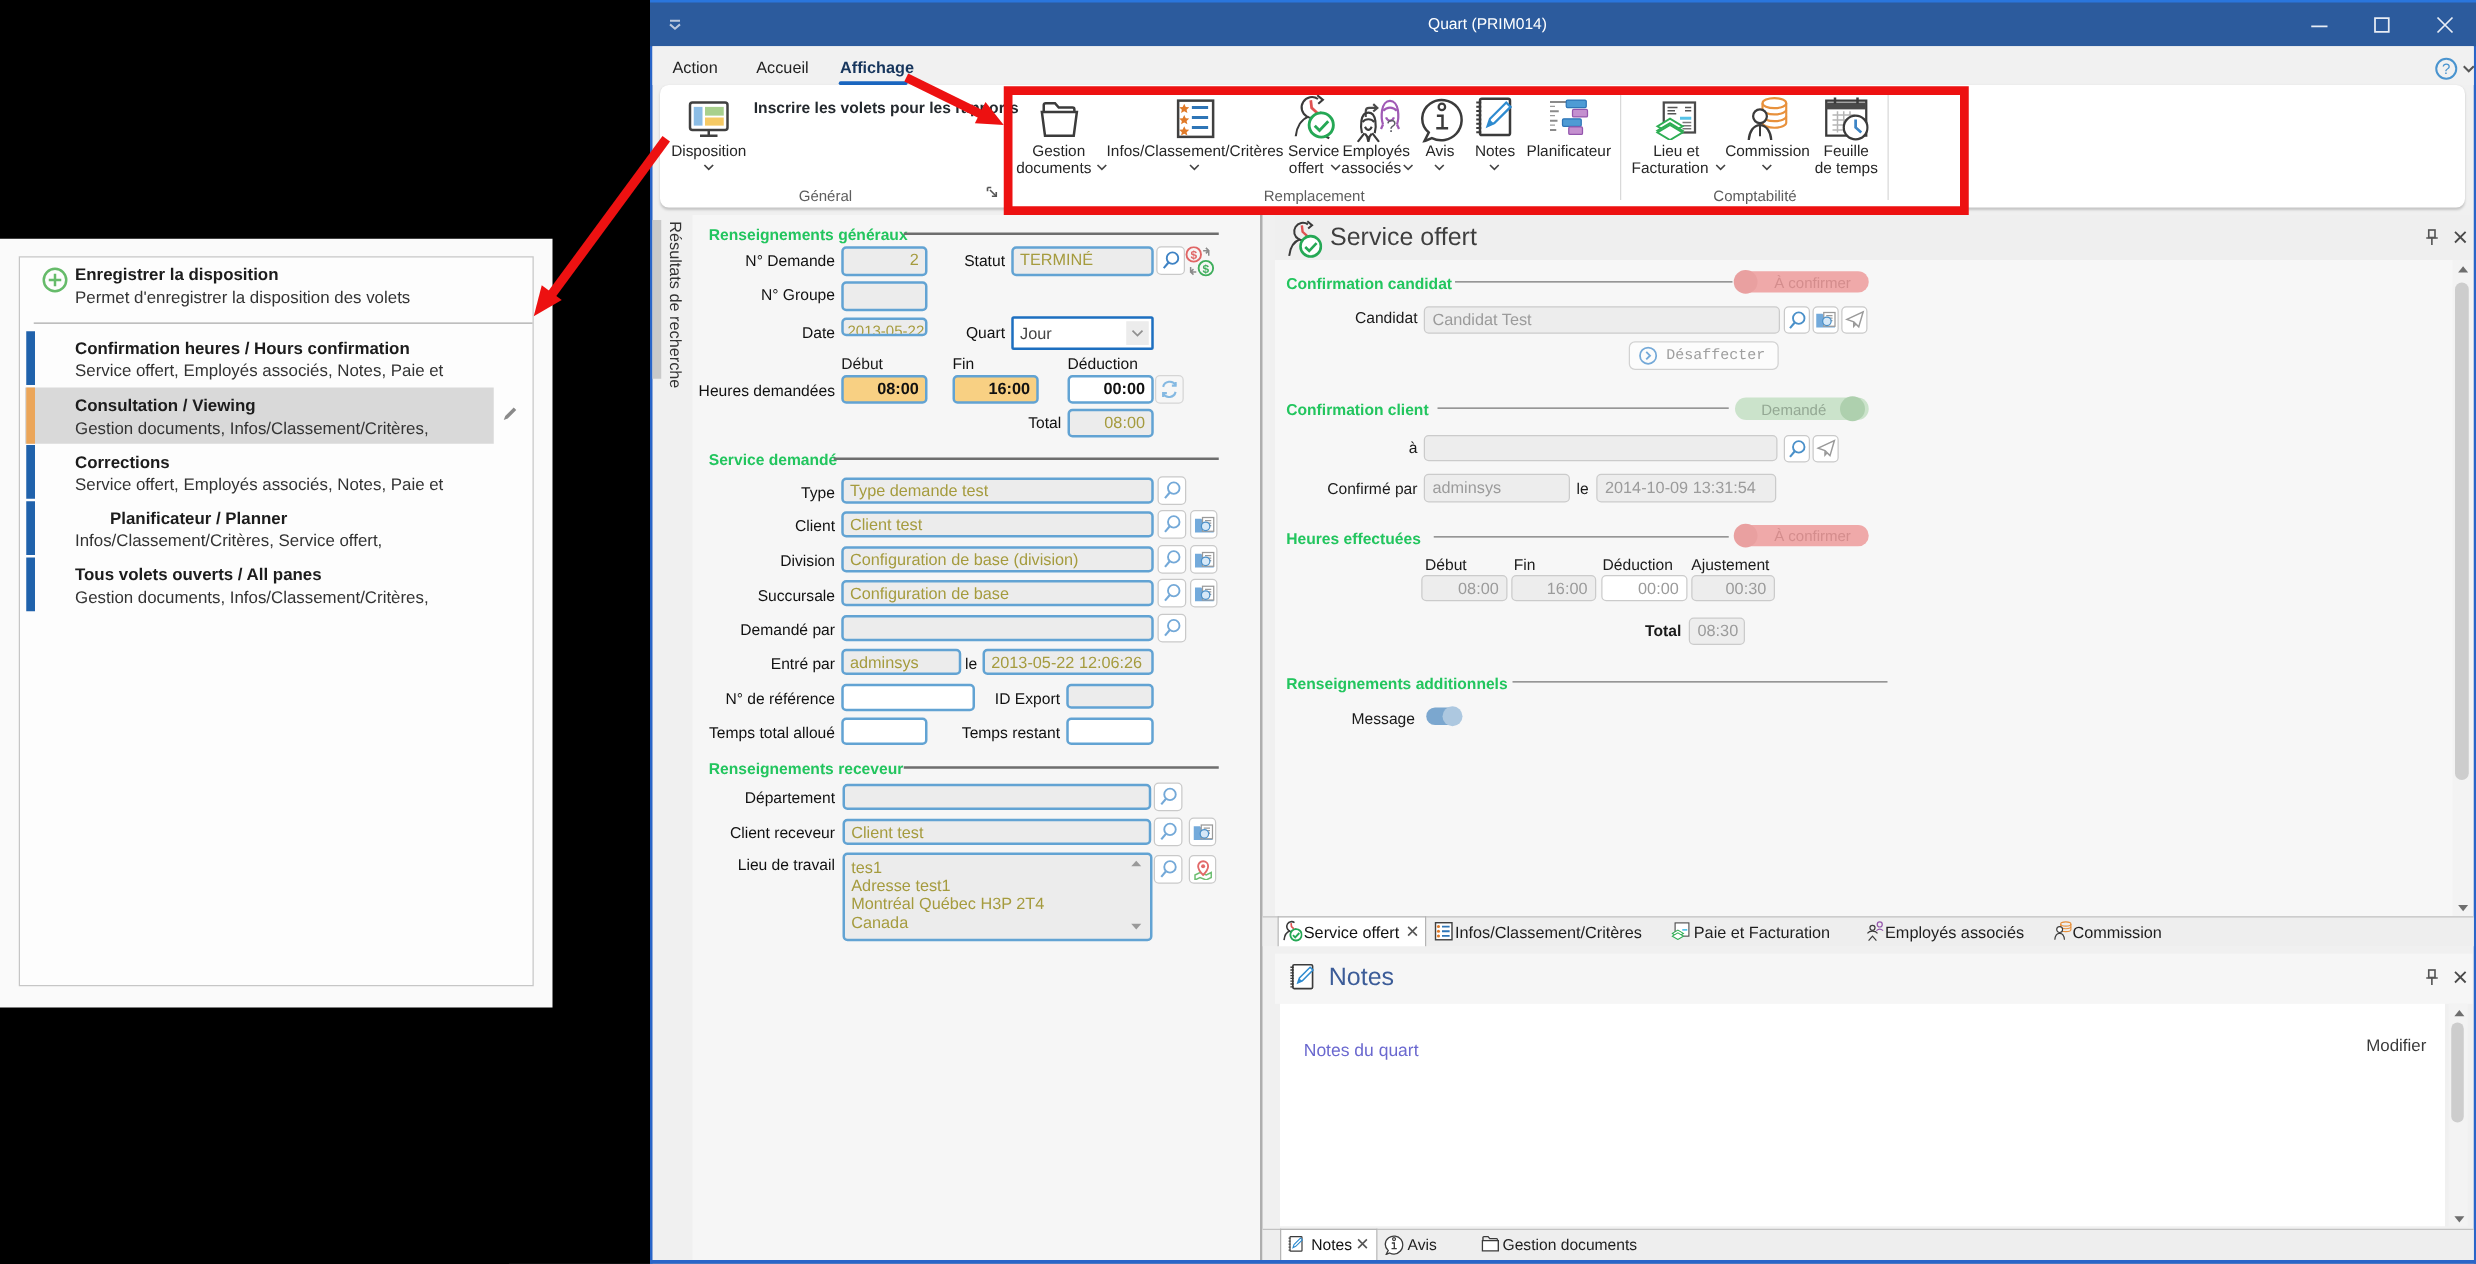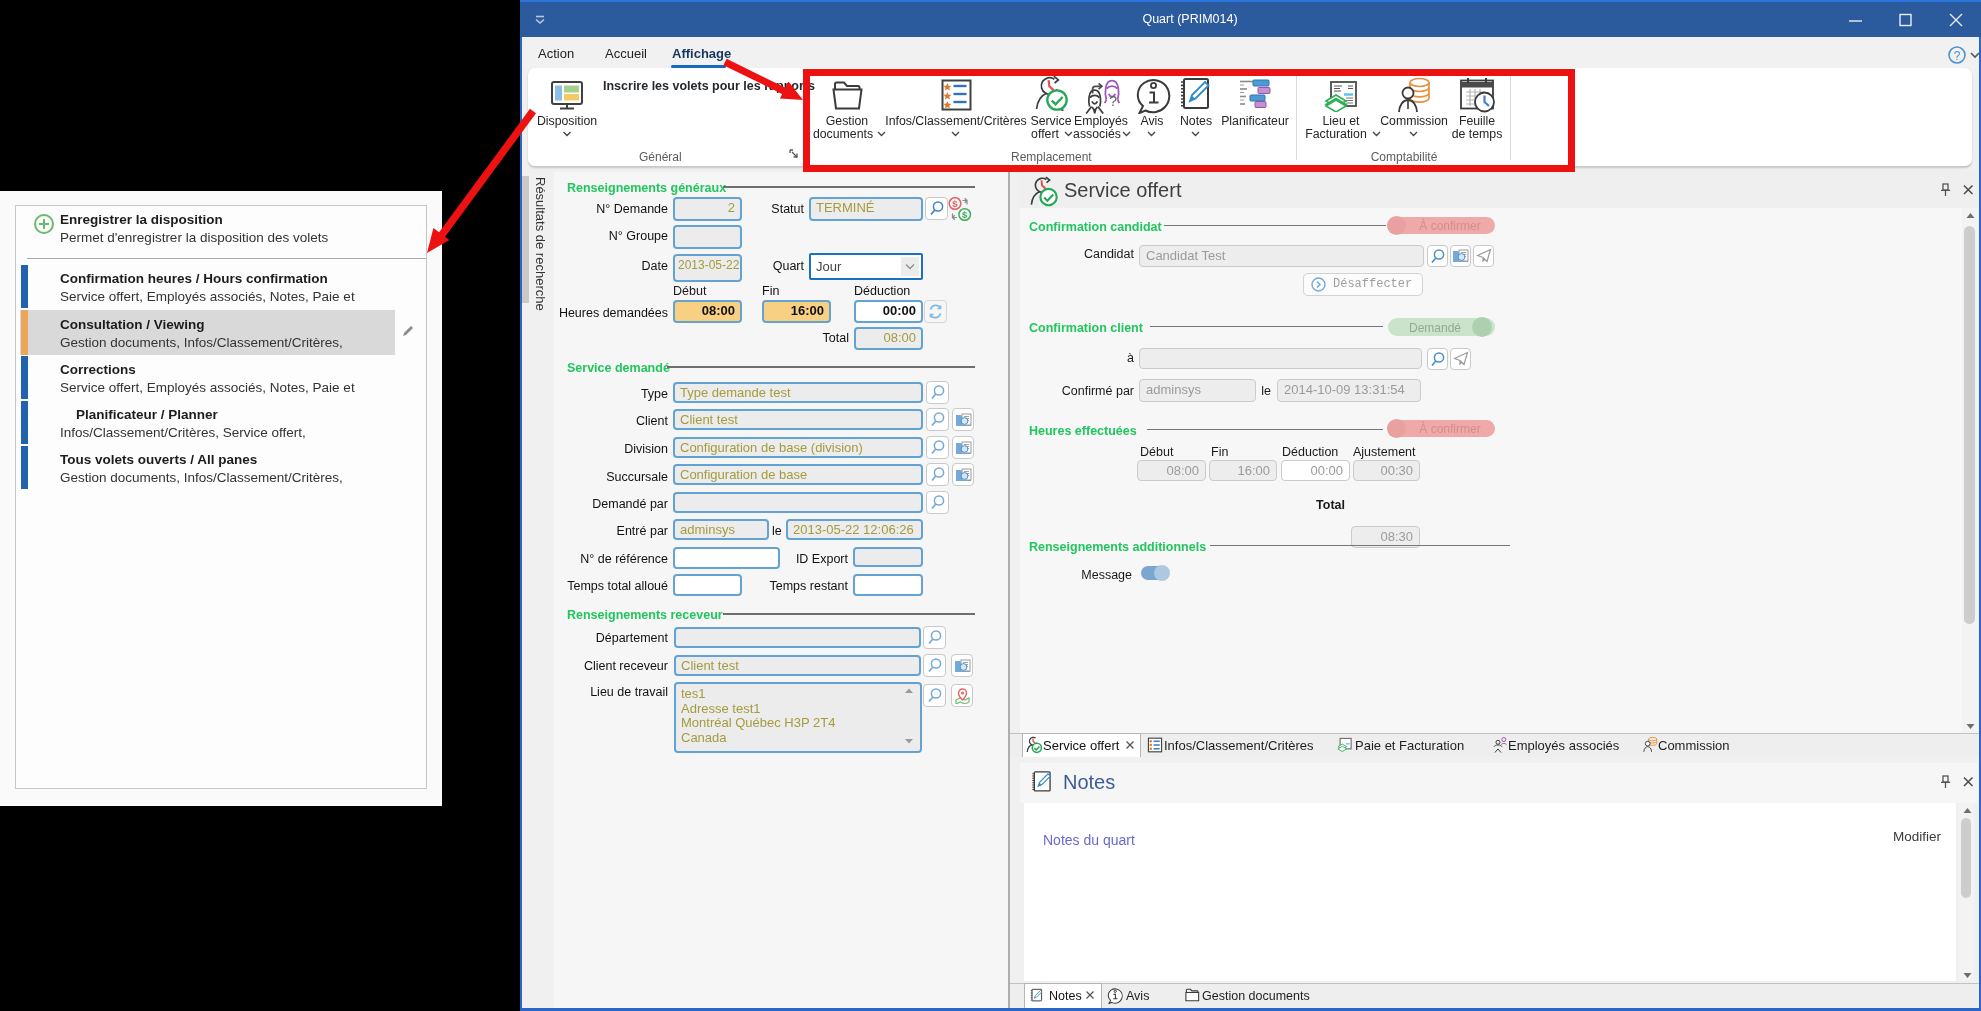--- a/index.html
+++ b/index.html
@@ -39,21 +39,21 @@
   <div class="abs" style="left:45px;top:130px;">Gestion documents, Infos/Classement/Critères,</div>
   <svg class="abs" style="left:386px;top:119px;" width="14" height="14" viewBox="0 0 14 14">
       <path d="M2 12 L3.2 8.8 L10 2 L12 4 L5.2 10.8 Z" fill="#8a8a8a"></path>
     </svg>
 
   <div class="abs" style="left:6px;top:151px;width:7px;height:43px;background:#2062ab;"></div>
   <div class="abs" style="left:45px;top:157px;font-weight:bold;color:#1c1c1c;">Corrections</div>
   <div class="abs" style="left:45px;top:175px;">Service offert, Employés associés, Notes, Paie et</div>
 
   <div class="abs" style="left:6px;top:196px;width:7px;height:43px;background:#2062ab;"></div>
-  <div class="abs" style="left:33px;top:202px;font-weight:bold;color:#1c1c1c;padding-left:28px;">Planificateur / Planner</div>
+  <div class="abs" style="left:45px;top:202px;font-weight:bold;color:#1c1c1c;padding-left:28px;">Planificateur / Planner</div>
   <div class="abs" style="left:45px;top:220px;">Infos/Classement/Critères, Service offert,</div>
 
   <div class="abs" style="left:6px;top:241px;width:7px;height:43px;background:#2062ab;"></div>
   <div class="abs" style="left:45px;top:247px;font-weight:bold;color:#1c1c1c;">Tous volets ouverts / All panes</div>
   <div class="abs" style="left:45px;top:265px;">Gestion documents, Infos/Classement/Critères,</div>
 </div>
 
 <div class="abs" style="left:520px;top:0;width:1461px;height:1011px;background:#f0f0f0;border-left:2px solid #2a65c8;border-right:2px solid #2a65c8;border-bottom:3px solid #2a65c8;"></div>
 
 <div class="abs" style="left:520px;top:0;width:1461px;height:37px;background:#2c5b9d;"></div>
@@ -277,21 +277,21 @@
  <circle cx="7" cy="6.5" r="5.8" fill="none" stroke="#e06565" stroke-width="1.5"></circle>
     <text x="7" y="10" text-anchor="middle" font-size="9.5" font-weight="bold" fill="#e06565" font-family="Liberation Sans">$</text>
  <path d="M14.5 2.5 h4.5 v4 M19 2.5 l-2.3-2.2 M19 2.5 l-2.3 2.2" stroke="#8a8a8a" stroke-width="1.2" fill="none" transform="translate(0,1)"></path>
  <path d="M9 21.5 h-4.5 v-4 M4.5 21.5 l2.3 2.2 M4.5 21.5 l2.3-2.2" stroke="#8a8a8a" stroke-width="1.2" fill="none" transform="translate(0,-1)"></path>
  <circle cx="16.7" cy="17.5" r="5.8" fill="none" stroke="#3fae5c" stroke-width="1.5"></circle>
     <text x="16.7" y="21" text-anchor="middle" font-size="9.5" font-weight="bold" fill="#3fae5c" font-family="Liberation Sans">$</text>
 </svg>
 <div class="lbl" style="left:454px;top:228px;width:214px;">N° Groupe</div>
 <div class="fld" style="left:673px;top:225px;width:69px;height:24px;"></div>
 <div class="lbl" style="left:454px;top:258px;width:214px;">Date</div>
-<div class="fld" style="left:673px;top:254px;width:69px;height:28px;font-size:12px;padding:0 3px;">2013-05-22</div>
+<div class="fld" style="left:673px;top:254px;width:69px;height:15px;font-size:12px;padding:0 3px;">2013-05-22</div>
 <div class="lbl" style="left:590px;top:258px;width:214px;">Quart</div>
 <div class="abs" style="left:809px;top:253px;width:114px;height:27px;background:#fff;border:2.5px solid #1d6fc0;border-radius:2px;"></div>
 <div class="abs" style="left:816px;top:259px;font-size:13px;color:#444;">Jour</div>
 <div class="abs" style="left:901px;top:257px;width:18px;height:19px;background:#ececec;"></div>
 <svg class="abs" style="left:904px;top:263px;" width="12" height="8" viewBox="0 0 12 8">
     <path d="M2 1.5l4 4 4-4" fill="none" stroke="#909090" stroke-width="1.4"></path>
   </svg>
 <div class="lbl" style="left:673px;top:283px;width:69px;text-align:left;color:#1a1a1a;">Début</div>
 <div class="lbl" style="left:762px;top:283px;width:69px;text-align:left;">Fin</div>
 <div class="lbl" style="left:854px;top:283px;width:80px;text-align:left;">Déduction</div>
@@ -494,21 +494,21 @@
 <div class="abs" style="left:1410px;top:422px;width:80px;text-align:center;font-size:12px;color:#d48d8d;">À confirmer</div>
 <div class="rlbl" style="left:1140px;top:444px;width:60px;text-align:left;">Début</div>
 <div class="rlbl" style="left:1211px;top:444px;width:60px;text-align:left;">Fin</div>
 <div class="rlbl" style="left:1282px;top:444px;width:70px;text-align:left;">Déduction</div>
 <div class="rlbl" style="left:1353px;top:444px;width:75px;text-align:left;">Ajustement</div>
 <div class="rfld tr" style="left:1137px;top:460px;width:69px;height:21px;">08:00</div>
 <div class="rfld tr" style="left:1209px;top:460px;width:68px;height:21px;">16:00</div>
 <div class="rfld tr" style="left:1281px;top:460px;width:69px;height:21px;background:#fff;">00:00</div>
 <div class="rfld tr" style="left:1353px;top:460px;width:67px;height:21px;">00:30</div>
 <div class="rlbl" style="left:1245px;top:497px;width:100px;font-weight:bold;color:#1a1a1a;">Total</div>
-<div class="rfld tr" style="left:1351px;top:494px;width:69px;height:22px;margin-top:32px;">08:30</div>
+<div class="rfld tr" style="left:1351px;top:494px;width:45px;height:22px;">08:30</div>
 
 <div class="sechdr" style="left:1029px;top:540px;">Renseignements additionnels</div>
 <div class="rsecline" style="left:1210px;top:545px;width:300px;"></div>
 <div class="rlbl" style="left:934px;top:567px;width:198px;">Message</div>
 <div class="abs" style="left:1141px;top:566px;width:27px;height:14px;background:#7ba7cf;border-radius:7px;"></div>
 <div class="abs" style="left:1154px;top:565px;width:16px;height:16px;background:#adc8e0;border-radius:50%;"></div>
 
 <div class="abs" style="left:1962px;top:208px;width:16px;height:525px;background:#f3f3f3;"></div>
 <svg class="abs" style="left:1965px;top:211px;" width="11" height="9" viewBox="0 0 11 9">
     <path d="M1.5 7l4-5 4 5z" fill="#6e6e6e"></path>

